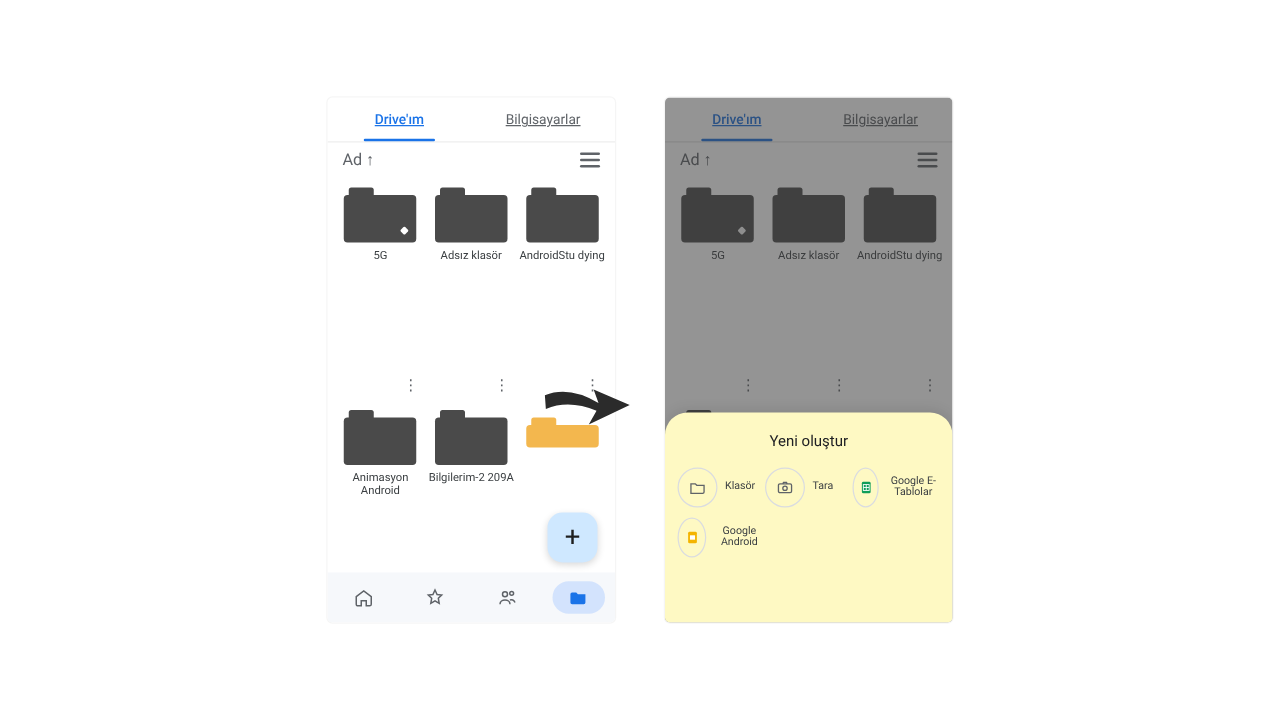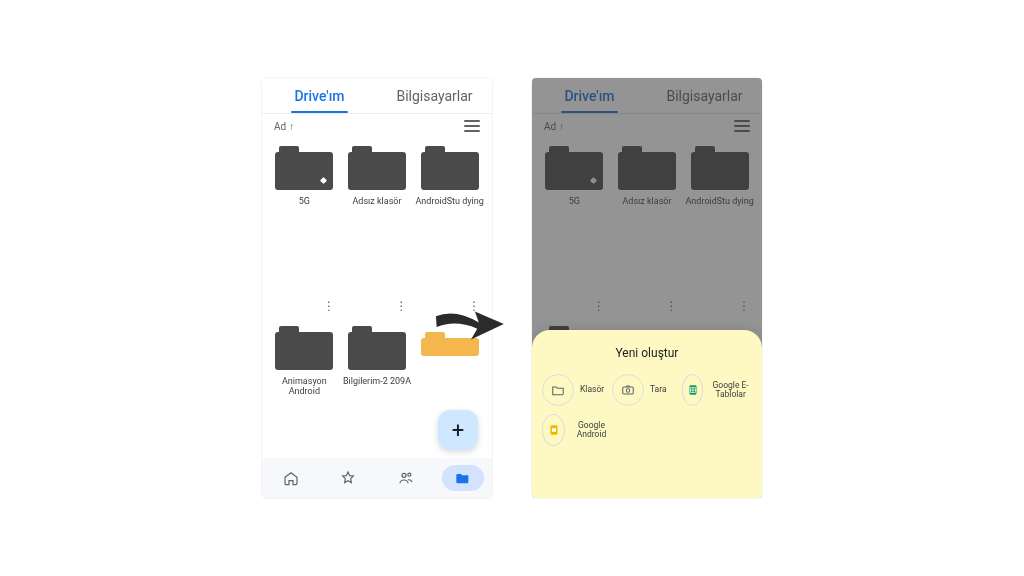--- a/index.html
+++ b/index.html
@@ -4,24 +4,24 @@
 <style>
   * { box-sizing: border-box; margin: 0; padding: 0; font-family: -apple-system, Roboto, Arial, sans-serif; }
   body { background: #fff; width: 1024px; height: 576px; position: relative; overflow: hidden; }
   .stage { position: absolute; inset: 0; display: flex; align-items: center; justify-content: center; gap: 40px; }
   .phone {
     width: 230px; height: 420px; background: #fff; border-radius: 4px;
     position: relative; overflow: hidden; display: flex; flex-direction: column;
     box-shadow: 0 0 0 1px rgba(0,0,0,0.04);
   }
   .tabs { display: flex; border-bottom: 1px solid #eee; height: 36px; }
-  .tab { flex: 1; display: flex; align-items: center; justify-content: center; font-size: 14px; color: #5f6368; position: relative; }
+  .tab { flex: 1; display: flex; align-items: center; justify-content: center; font-size: 11px; color: #5f6368; position: relative; text-decoration: underline; }
   .tab.active { color: #1a73e8; font-weight: 500; }
   .tab.active::after { content: ""; position: absolute; bottom: 0; left: 25%; right: 25%; height: 2px; background: #1a73e8; border-radius: 2px; }
-  .sortbar { display: flex; align-items: flex-end; justify-content: space-between; padding: 6px 12px; font-size: 10px; color: #5f6368; }
+  .sortbar { display: flex; align-items: center; justify-content: space-between; padding: 6px 12px; font-size: 13px; color: #5f6368; }
   .sortbar .left { display: flex; align-items: center; gap: 3px; }
   .viewtoggle { width: 16px; height: 12px; display: flex; flex-direction: column; justify-content: space-between; }
   .viewtoggle span { height: 2px; background: #5f6368; border-radius: 1px; }
   .grid { flex: 1; display: grid; grid-template-columns: 1fr 1fr 1fr; gap: 4px 0; padding: 4px 6px 0; overflow: hidden; }
   .item { display: flex; flex-direction: column; align-items: center; position: relative; padding: 4px 0; }
   .folder-icon { width: 58px; height: 44px; position: relative; }
   .folder-icon .tab-part { position: absolute; top: 0; left: 4px; width: 20px; height: 8px; border-radius: 2px 2px 0 0; }
   .folder-icon .body-part { position: absolute; top: 6px; left: 0; right: 0; bottom: 0; border-radius: 3px; }
   .gray .tab-part, .gray .body-part { background: #4a4a4a; }
   .pink .tab-part, .pink .body-part { background: #f8a9c2; }

